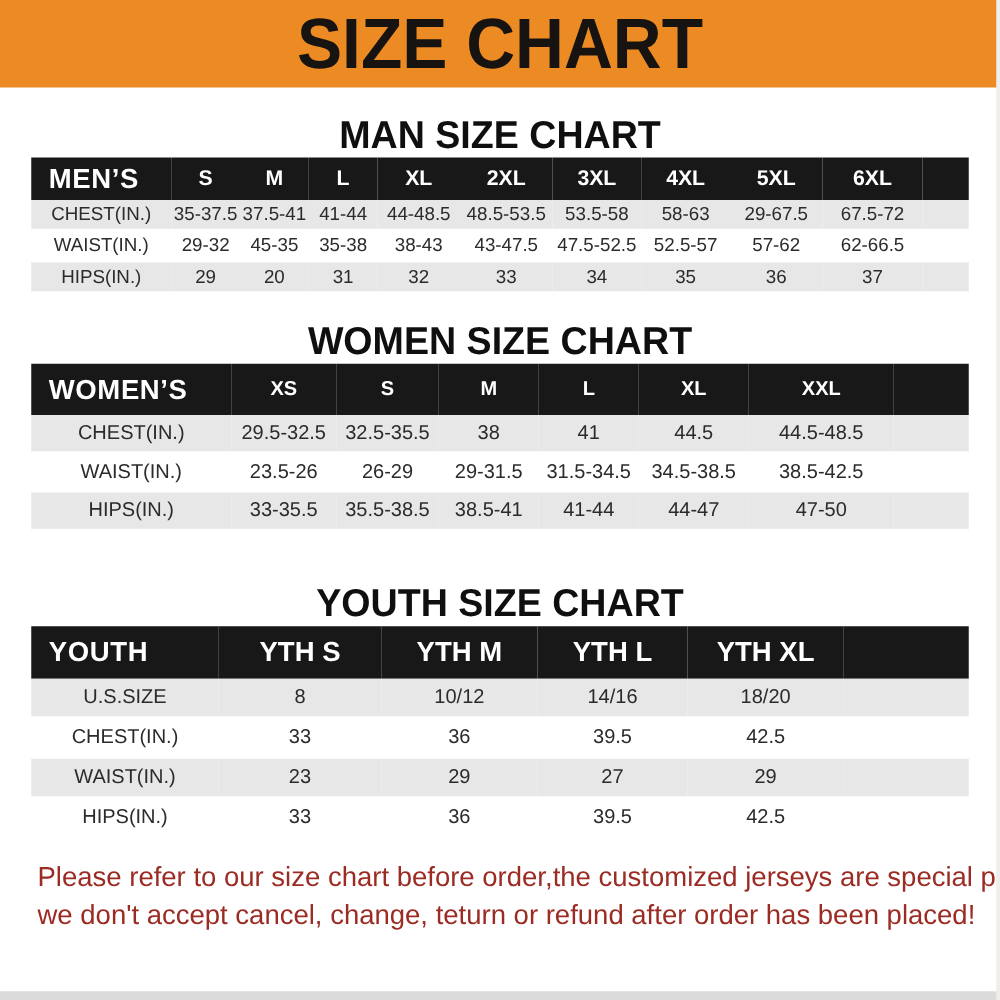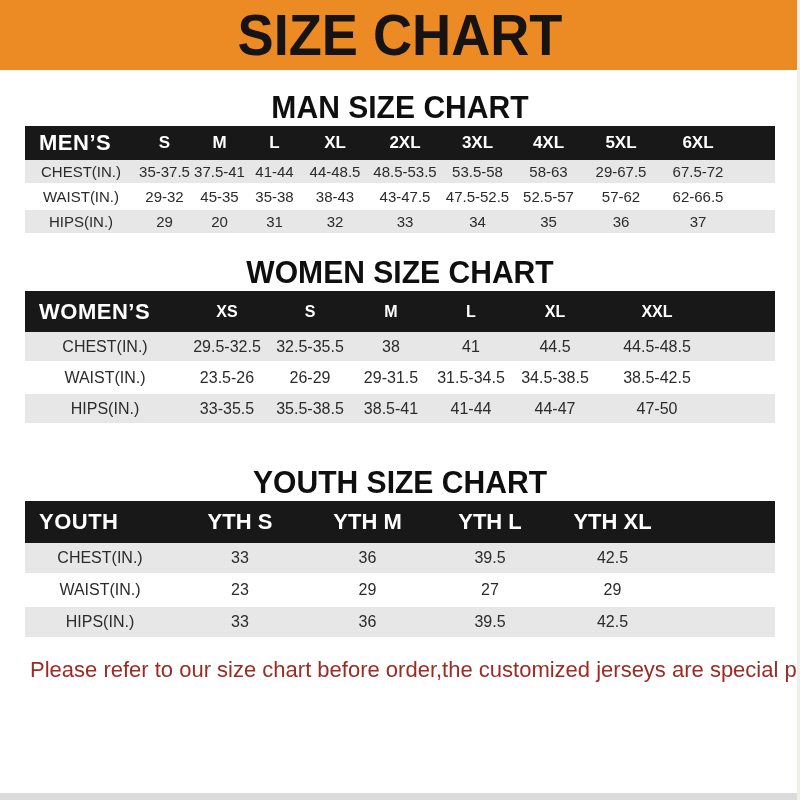--- a/index.html
+++ b/index.html
@@ -230,20 +230,28 @@
             <th class="rowlabel">YOUTH</th>
             <th>YTH S</th>
             <th>YTH M</th>
             <th>YTH L</th>
             <th>YTH XL</th>
             <th class="spacer"></th>
           </tr>
         </thead>
         <tbody>
           <tr>
+            <td class="rowlabel">U.S.SIZE</td>
+            <td>8</td>
+            <td>10/12</td>
+            <td>14/16</td>
+            <td>18/20</td>
+            <td class="spacer"></td>
+          </tr>
+          <tr>
             <td class="rowlabel">CHEST(IN.)</td>
             <td>33</td>
             <td>36</td>
             <td>39.5</td>
             <td>42.5</td>
             <td class="spacer"></td>
           </tr>
           <tr>
             <td class="rowlabel">WAIST(IN.)</td>
             <td>23</td>
@@ -259,18 +267,19 @@
             <td>39.5</td>
             <td>42.5</td>
             <td class="spacer"></td>
           </tr>
         </tbody>
       </table>
   </section>
 
   <p class="footer-note">
     <span class="line">Please refer to our size chart before order,the customized jerseys are special products,</span>
+    <span class="line">we don't accept cancel, change, teturn or refund after order has been placed!</span>
   </p>
 
   <div class="bottom-strip"></div>
   <div class="right-edge"></div>
 
 </div>
 
 </body></html>

